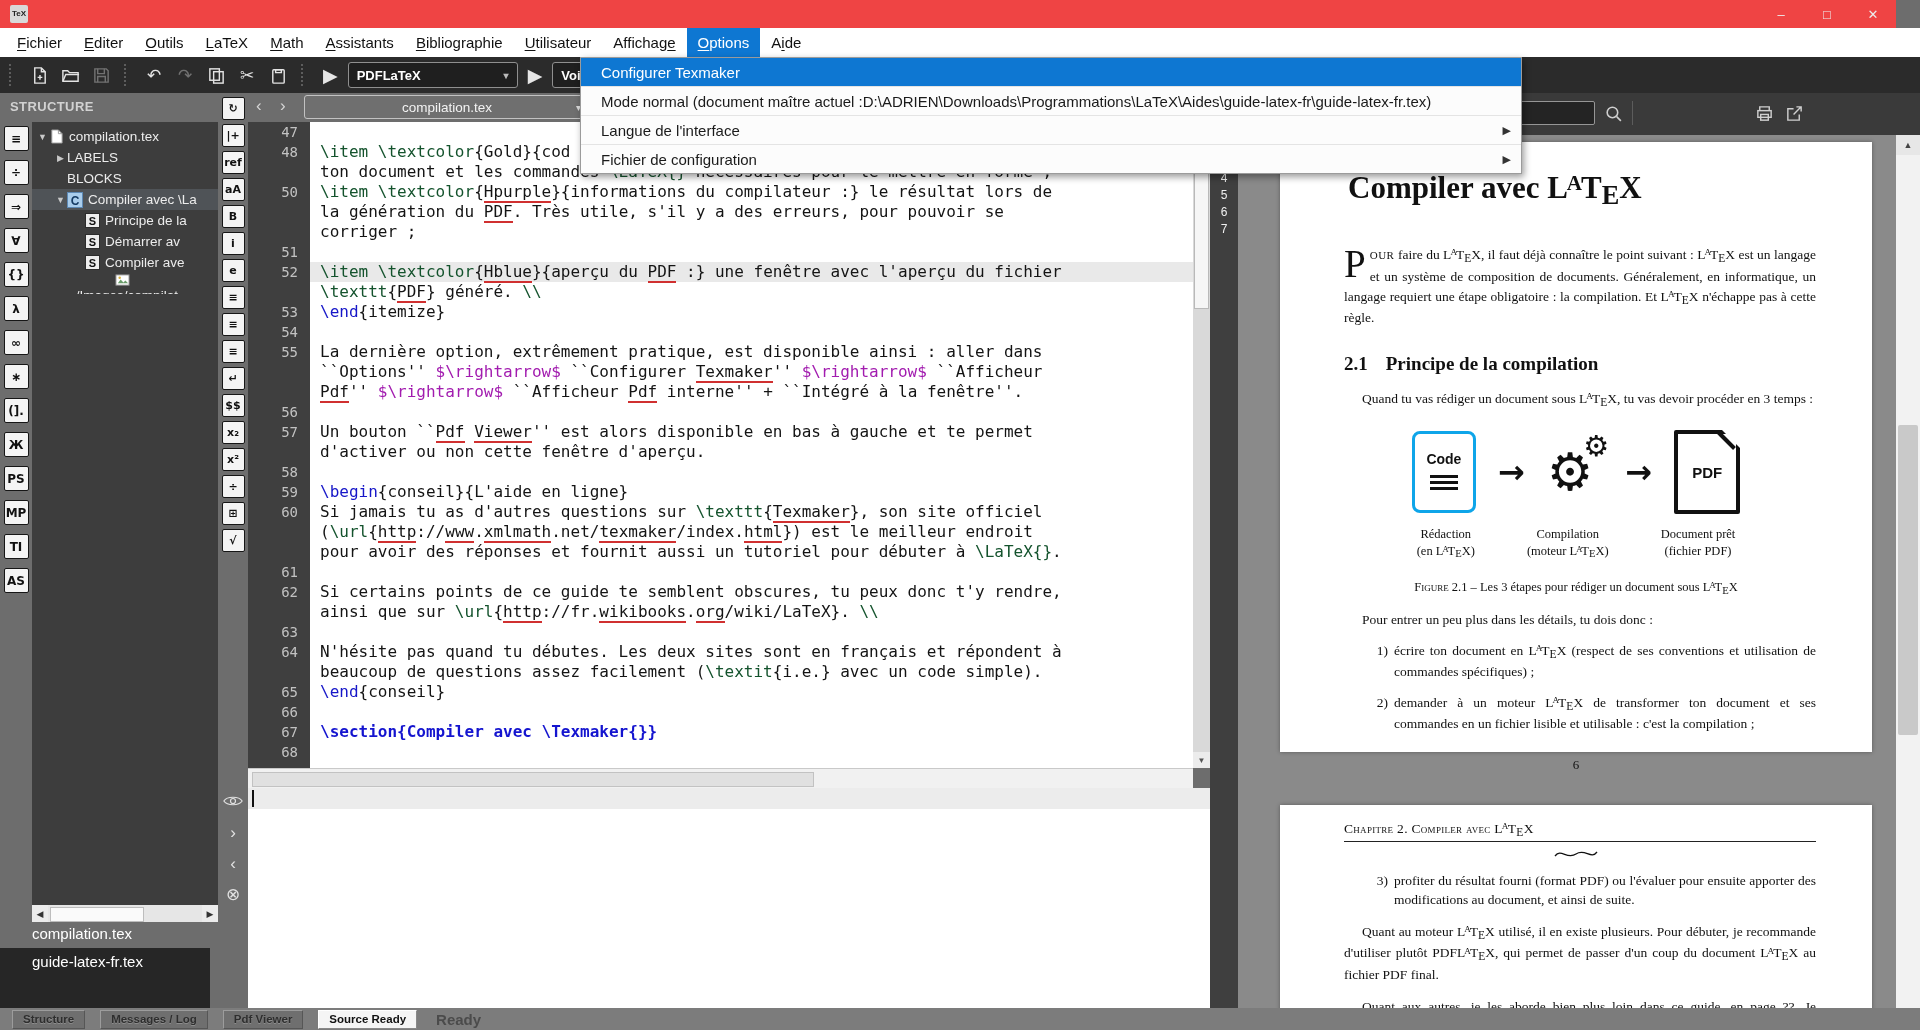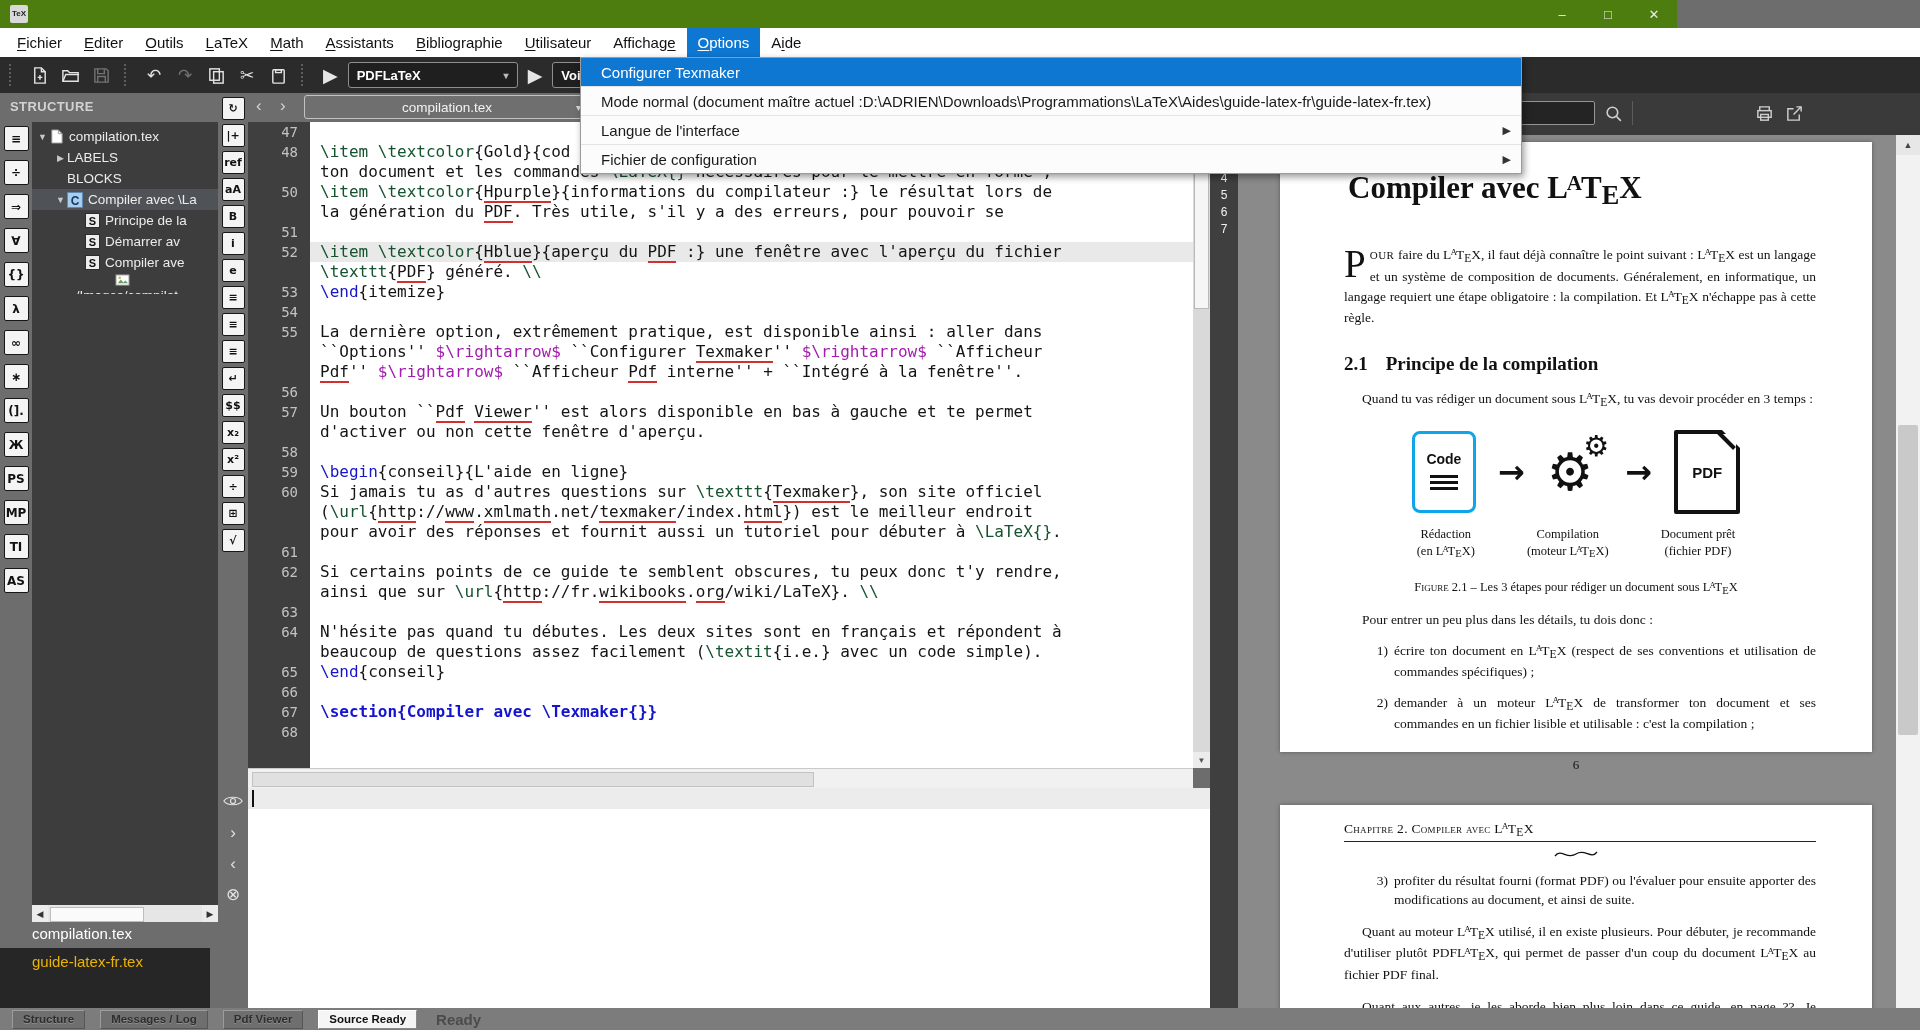--- a/index.html
+++ b/index.html
@@ -1,19 +1,19 @@
 <!DOCTYPE html>
 <html><head>
 <meta charset="utf-8">
 <style>
   html,body{margin:0;padding:0;background:#555;}
   body{width:1920px;height:1030px;position:relative;overflow:hidden;
        font-family:"Liberation Sans",sans-serif;background:#6d6d6d;}
   
-  .titlebar{position:absolute;left:0;top:0;width:1677px;height:28px;background:#4d7c0f;}
+  .titlebar{position:absolute;left:0;top:0;width:1896px;height:28px;background:#ef4444;}
   .app-icon{position:absolute;left:10px;top:5px;width:18px;height:18px;background:#d9d9d9;
             border-radius:2px;color:#222;font:bold 8px/18px "Liberation Sans",sans-serif;text-align:center;}
   .win-controls{position:absolute;right:0;top:0;display:flex;height:28px;}
   .win-btn{width:46px;height:28px;color:#ececec;font-size:13px;display:flex;align-items:center;justify-content:center;}
   
   .menubar{position:absolute;top:28px;left:0;width:1920px;height:29px;background:#ffffff;
            display:flex;align-items:stretch;padding-left:6px;box-sizing:border-box;}
   .menu-item{padding:0 11px;display:flex;align-items:center;font-size:15px;color:#111;}
   .menu-item.active{background:#0e77d2;color:#fff;}
   .menu-item u{text-underline-offset:2px;}
@@ -49,21 +49,21 @@
   .t-icon{flex:none;margin-right:5px;display:flex;}
   .icon-C{width:16px;height:16px;background:#a9cdec;border:1px solid #5d89b5;color:#143a63;
           font:bold 12px/16px "Liberation Sans",sans-serif;text-align:center;box-sizing:border-box;}
   .icon-S{width:15px;height:15px;background:#ededed;border:1px solid #2c2c2c;color:#111;
           font:bold 11px/14px "Liberation Sans",sans-serif;text-align:center;box-sizing:border-box;}
   .h-scroll{position:absolute;left:32px;top:905px;width:186px;height:17px;background:#ececec;display:flex;align-items:center;}
   .h-arrow{width:16px;height:17px;color:#333;font-size:9px;display:flex;align-items:center;justify-content:center;}
   .h-track{flex:1;height:100%;background:#e6e6e6;position:relative;}
   .h-thumb{position:absolute;left:2px;top:2px;height:13px;width:92px;background:#fafafa;border:1px solid #bdbdbd;}
   .file-current{position:absolute;left:32px;top:925px;color:#fff;font-size:15px;}
-  .file-box{position:absolute;left:0;top:948px;width:210px;height:60px;background:#262626;color:#eab308;
+  .file-box{position:absolute;left:0;top:948px;width:210px;height:60px;background:#262626;color:#ffffff;
             font-size:15px;padding:5px 0 0 32px;box-sizing:border-box;}
   
   .ed-strip{position:absolute;left:218px;top:93px;width:30px;height:915px;}
   .ed-refresh{margin:5px auto 14px auto;}
   .ed-tool{width:21px;height:21px;background:#f4f4f4;border:1px solid #161616;border-radius:2px;color:#111;
            font-size:11px;font-weight:bold;display:flex;align-items:center;justify-content:center;margin:4px auto;
            font-family:"DejaVu Sans",sans-serif;}
   .msg-tools{position:absolute;top:700px;left:0;width:30px;display:flex;flex-direction:column;align-items:center;gap:14px;}
   .msg-tool{color:#e2e2e2;font-size:17px;line-height:1;}
   .msg-tool svg{width:20px;height:12px;stroke:#e2e2e2;fill:none;stroke-width:1.4;}
@@ -383,20 +383,24 @@
       </div>
       <div class="crow">
         <span class="ln">50</span>
         <span class="codecell"><span class="cmd">\item </span><span class="cmd">\textcolor</span><span class="txt">{</span><span class="mis">Hpurple</span><span class="txt">}{informations du compilateur :} le résultat lors de</span></span>
       </div>
       <div class="crow">
         <span class="ln"></span>
         <span class="codecell"><span class="txt">la génération du </span><span class="mis">PDF</span><span class="txt">. Très utile, s'il y a des erreurs, pour pouvoir se</span></span>
       </div>
       <div class="crow">
+        <span class="ln"></span>
+        <span class="codecell"><span class="txt">corriger ;</span></span>
+      </div>
+      <div class="crow">
         <span class="ln">51</span>
         <span class="codecell"></span>
       </div>
       <div class="crow hl">
         <span class="ln">52</span>
         <span class="codecell"><span class="cmd">\item </span><span class="cmd">\textcolor</span><span class="txt">{</span><span class="mis">Hblue</span><span class="txt">}{aperçu du </span><span class="mis">PDF</span><span class="txt"> :} une fenêtre avec l'aperçu du fichier</span></span>
       </div>
       <div class="crow">
         <span class="ln"></span>
         <span class="codecell"><span class="cmd">\texttt</span><span class="txt">{</span><span class="mis">PDF</span><span class="txt">} généré. </span><span class="cmd">\\</span></span>

